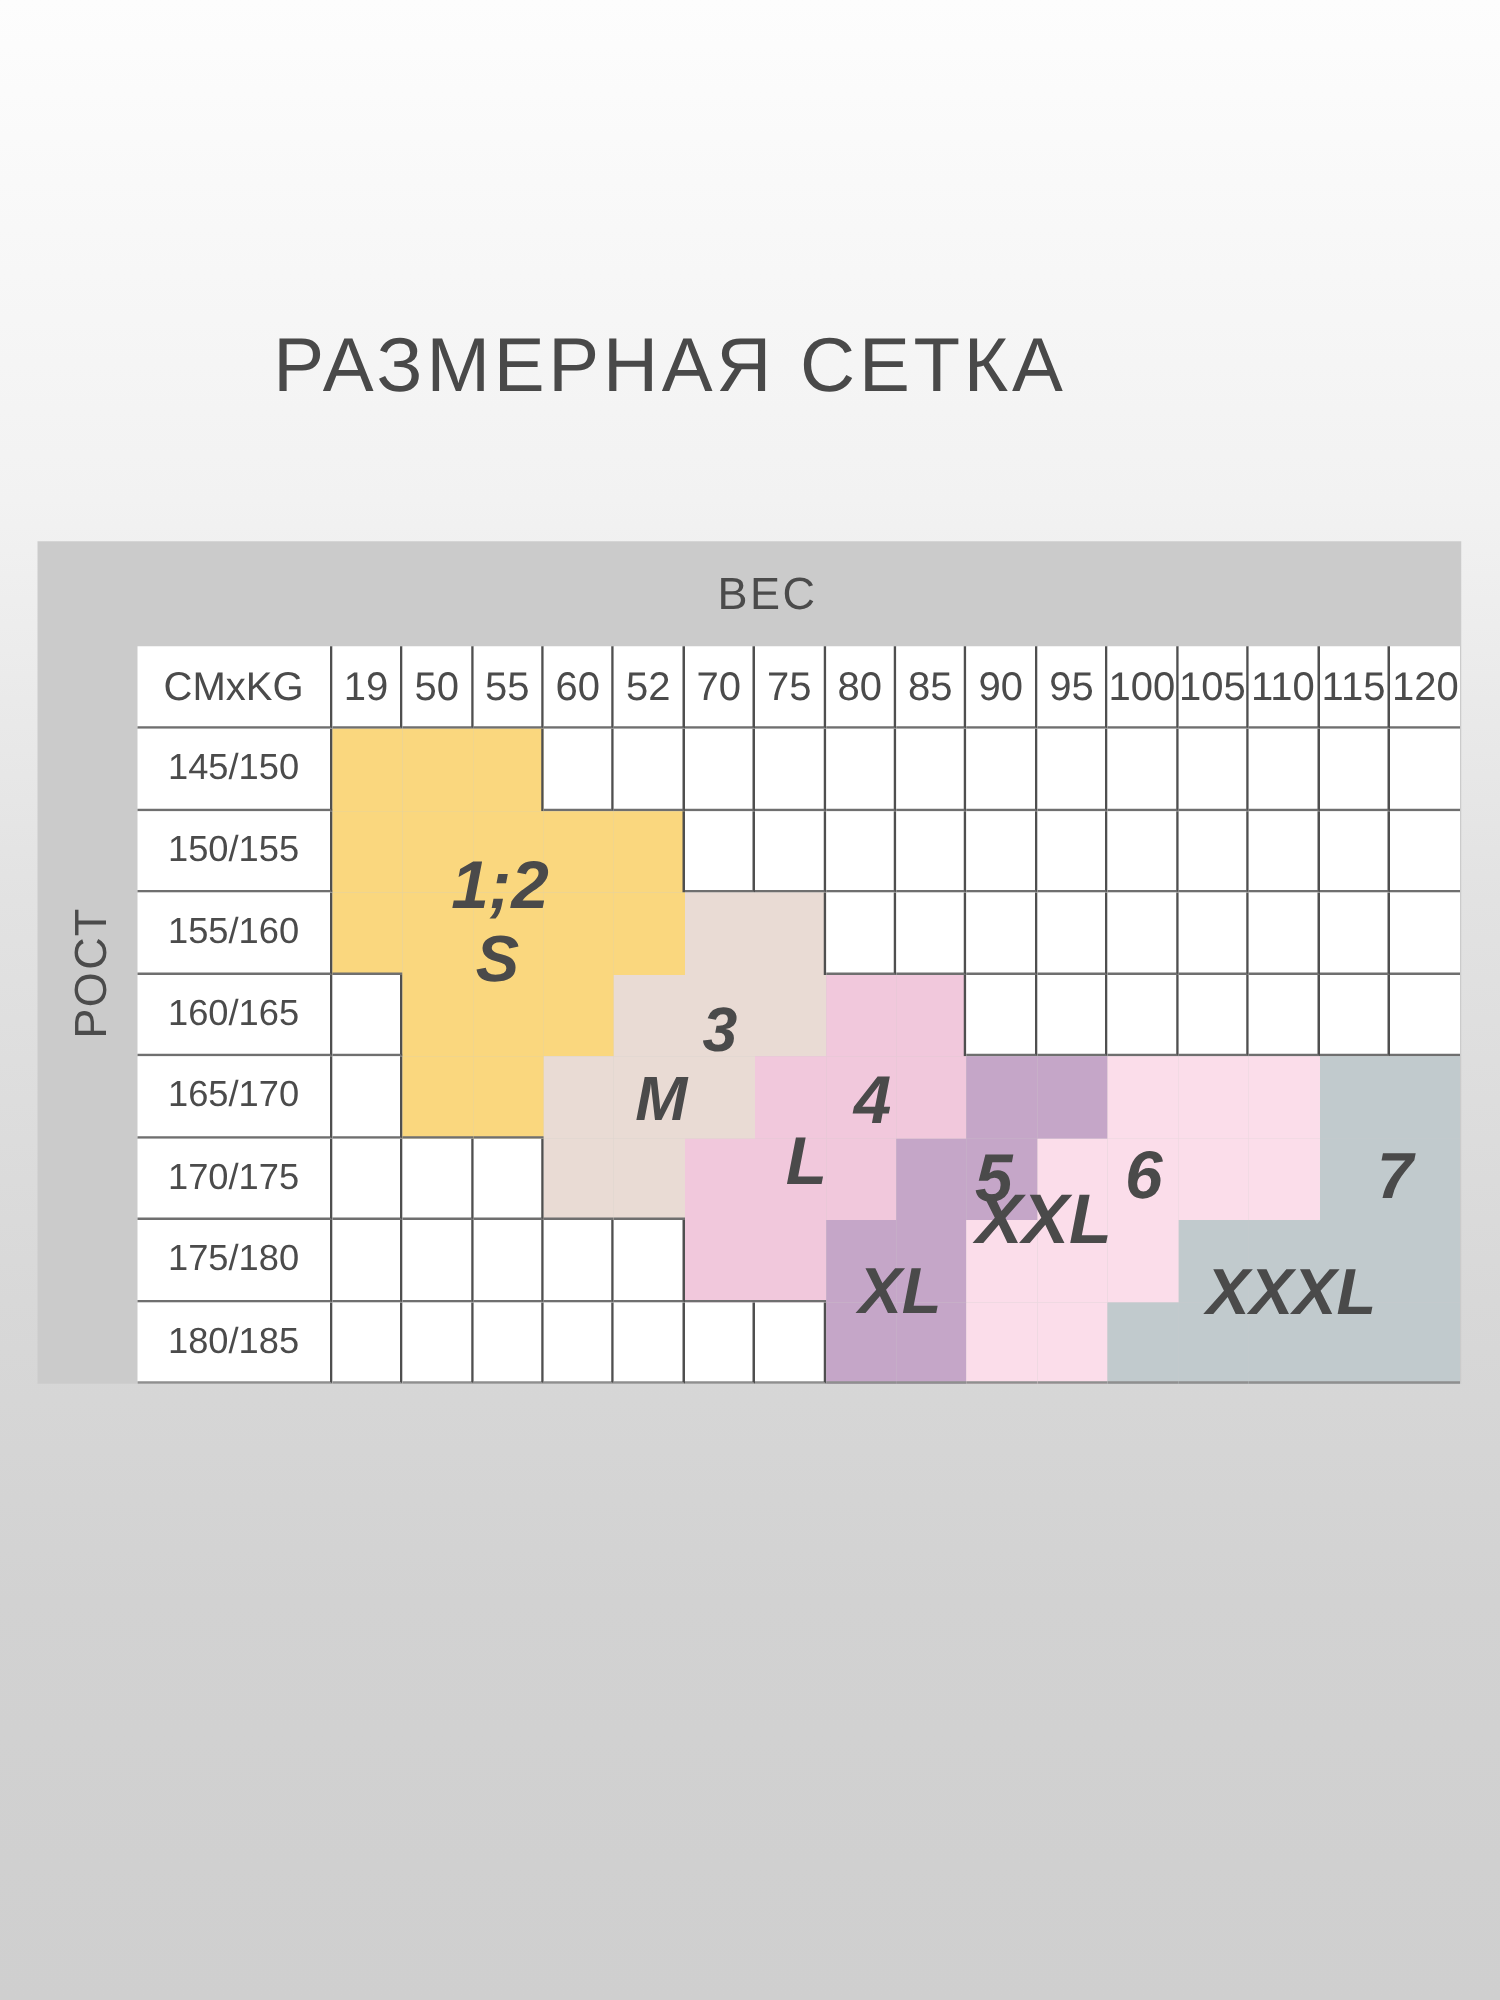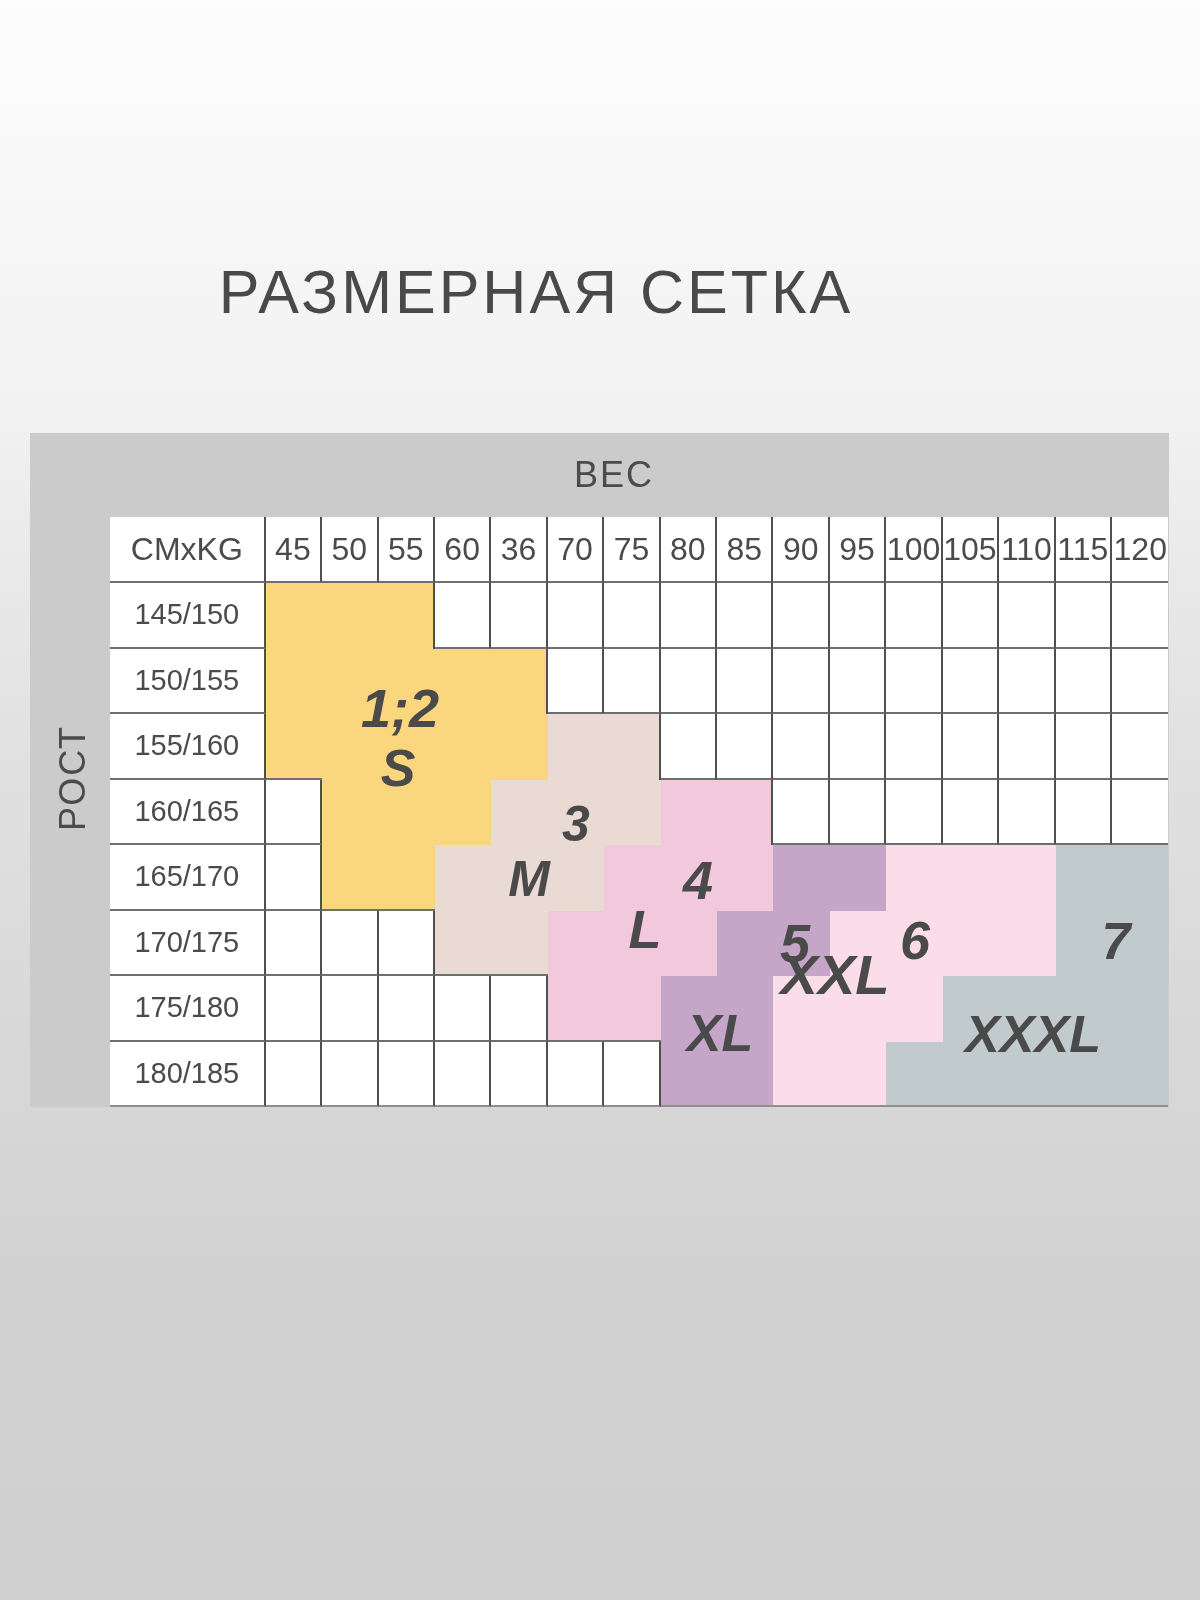--- a/index.html
+++ b/index.html
@@ -60,25 +60,25 @@
 </head>
 <body>
 
 <div class="page">
   <div class="title">РАЗМЕРНАЯ СЕТКА</div>
   <div class="band"></div>
   <div class="axis-label" id="axis-weight" style="left:614px;top:475px;">ВЕС</div>
   <div class="axis-label rost" id="axis-height" style="left:73px;top:778px;">РОСТ</div>
   <div id="grid">
       <div class="cell corner br bb">CMxKG</div>
-      <div class="cell hnum bb br">45</div>
+      <div class="cell hnum bb br">19</div>
       <div class="cell hnum bb br">50</div>
       <div class="cell hnum bb br">55</div>
       <div class="cell hnum bb br">60</div>
-      <div class="cell hnum bb br">36</div>
+      <div class="cell hnum bb br">52</div>
       <div class="cell hnum bb br">70</div>
       <div class="cell hnum bb br">75</div>
       <div class="cell hnum bb br">80</div>
       <div class="cell hnum bb br">85</div>
       <div class="cell hnum bb br">90</div>
       <div class="cell hnum bb br">95</div>
       <div class="cell hnum bb br">100</div>
       <div class="cell hnum bb br">105</div>
       <div class="cell hnum bb br">110</div>
       <div class="cell hnum bb br">115</div>

